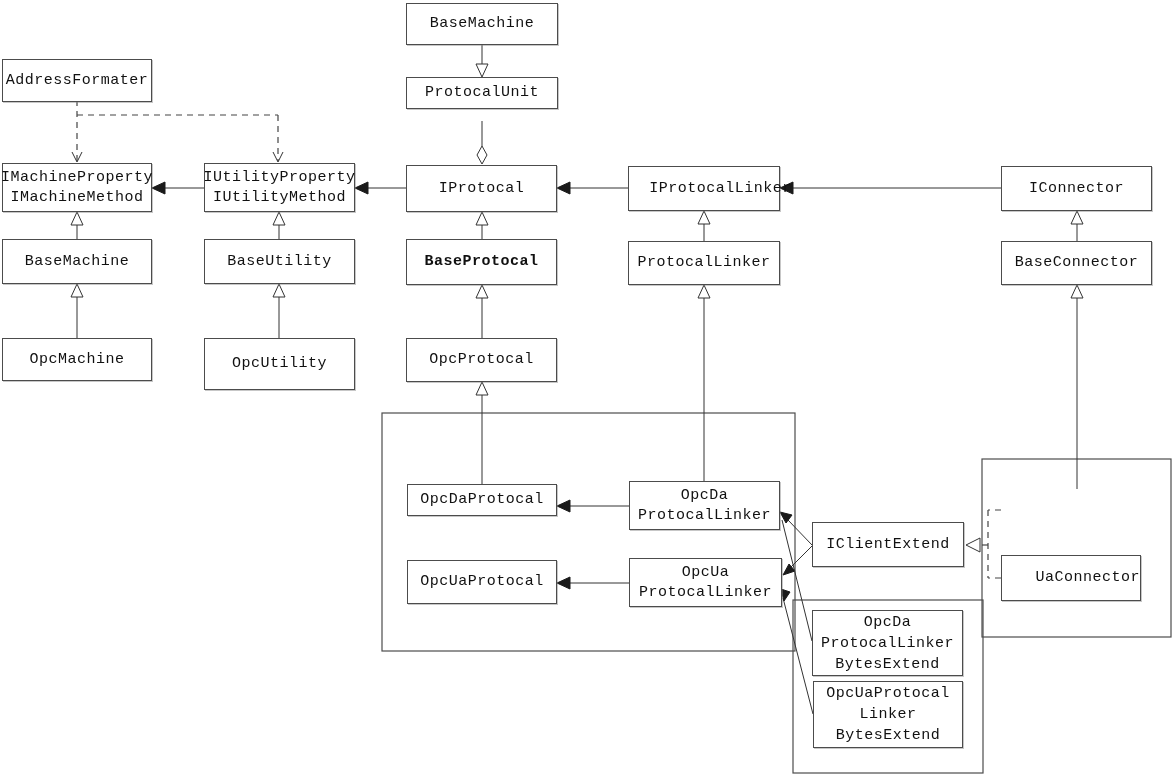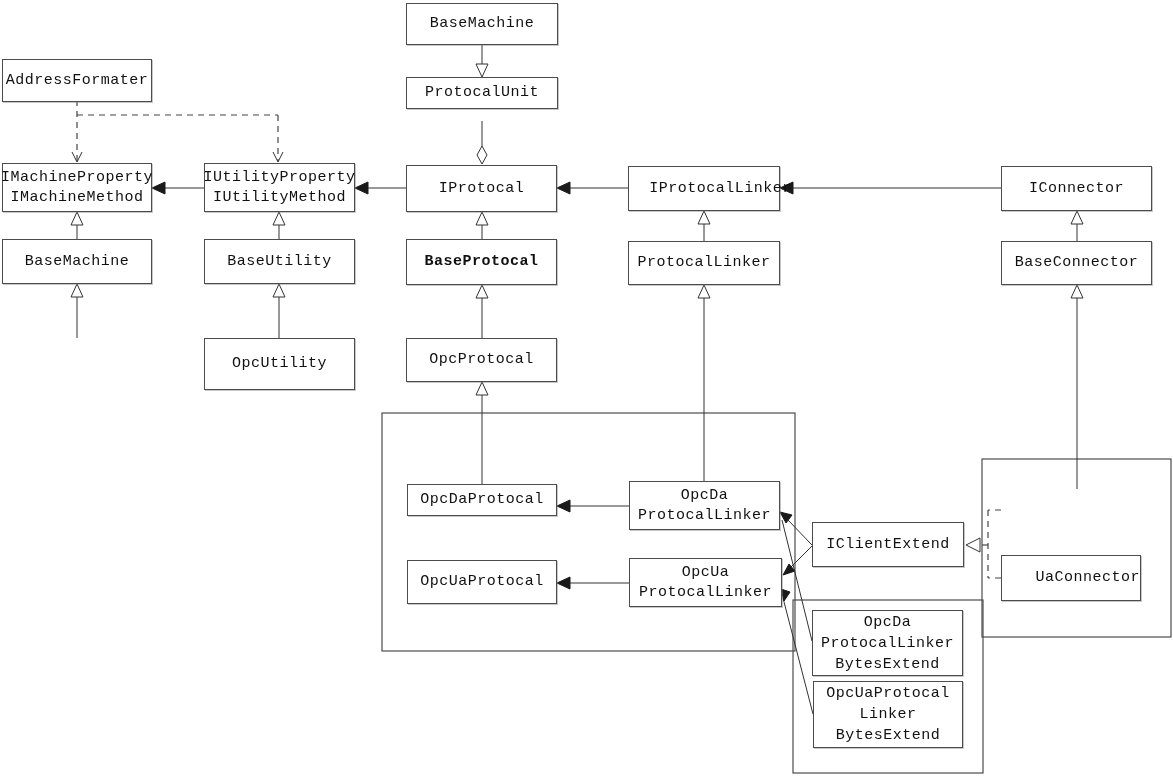--- a/index.html
+++ b/index.html
@@ -196,20 +196,23 @@
   </div>
 
   <div class="node" style="left:628px;top:241px;width:152px;height:44px;">
     <span>ProtocalLinker</span>
   </div>
 
   <div class="node" style="left:1001px;top:241px;width:151px;height:44px;">
     <span>BaseConnector</span>
   </div>
 
+  <div class="node" style="left:2px;top:338px;width:150px;height:43px;">
+    <span>OpcMachine</span>
+  </div>
 
   <div class="node" style="left:204px;top:338px;width:151px;height:52px;">
     <span>OpcUtility</span>
   </div>
 
   <div class="node" style="left:406px;top:338px;width:151px;height:44px;">
     <span>OpcProtocal</span>
   </div>
 
   <div class="node" style="left:407px;top:484px;width:150px;height:32px;">

